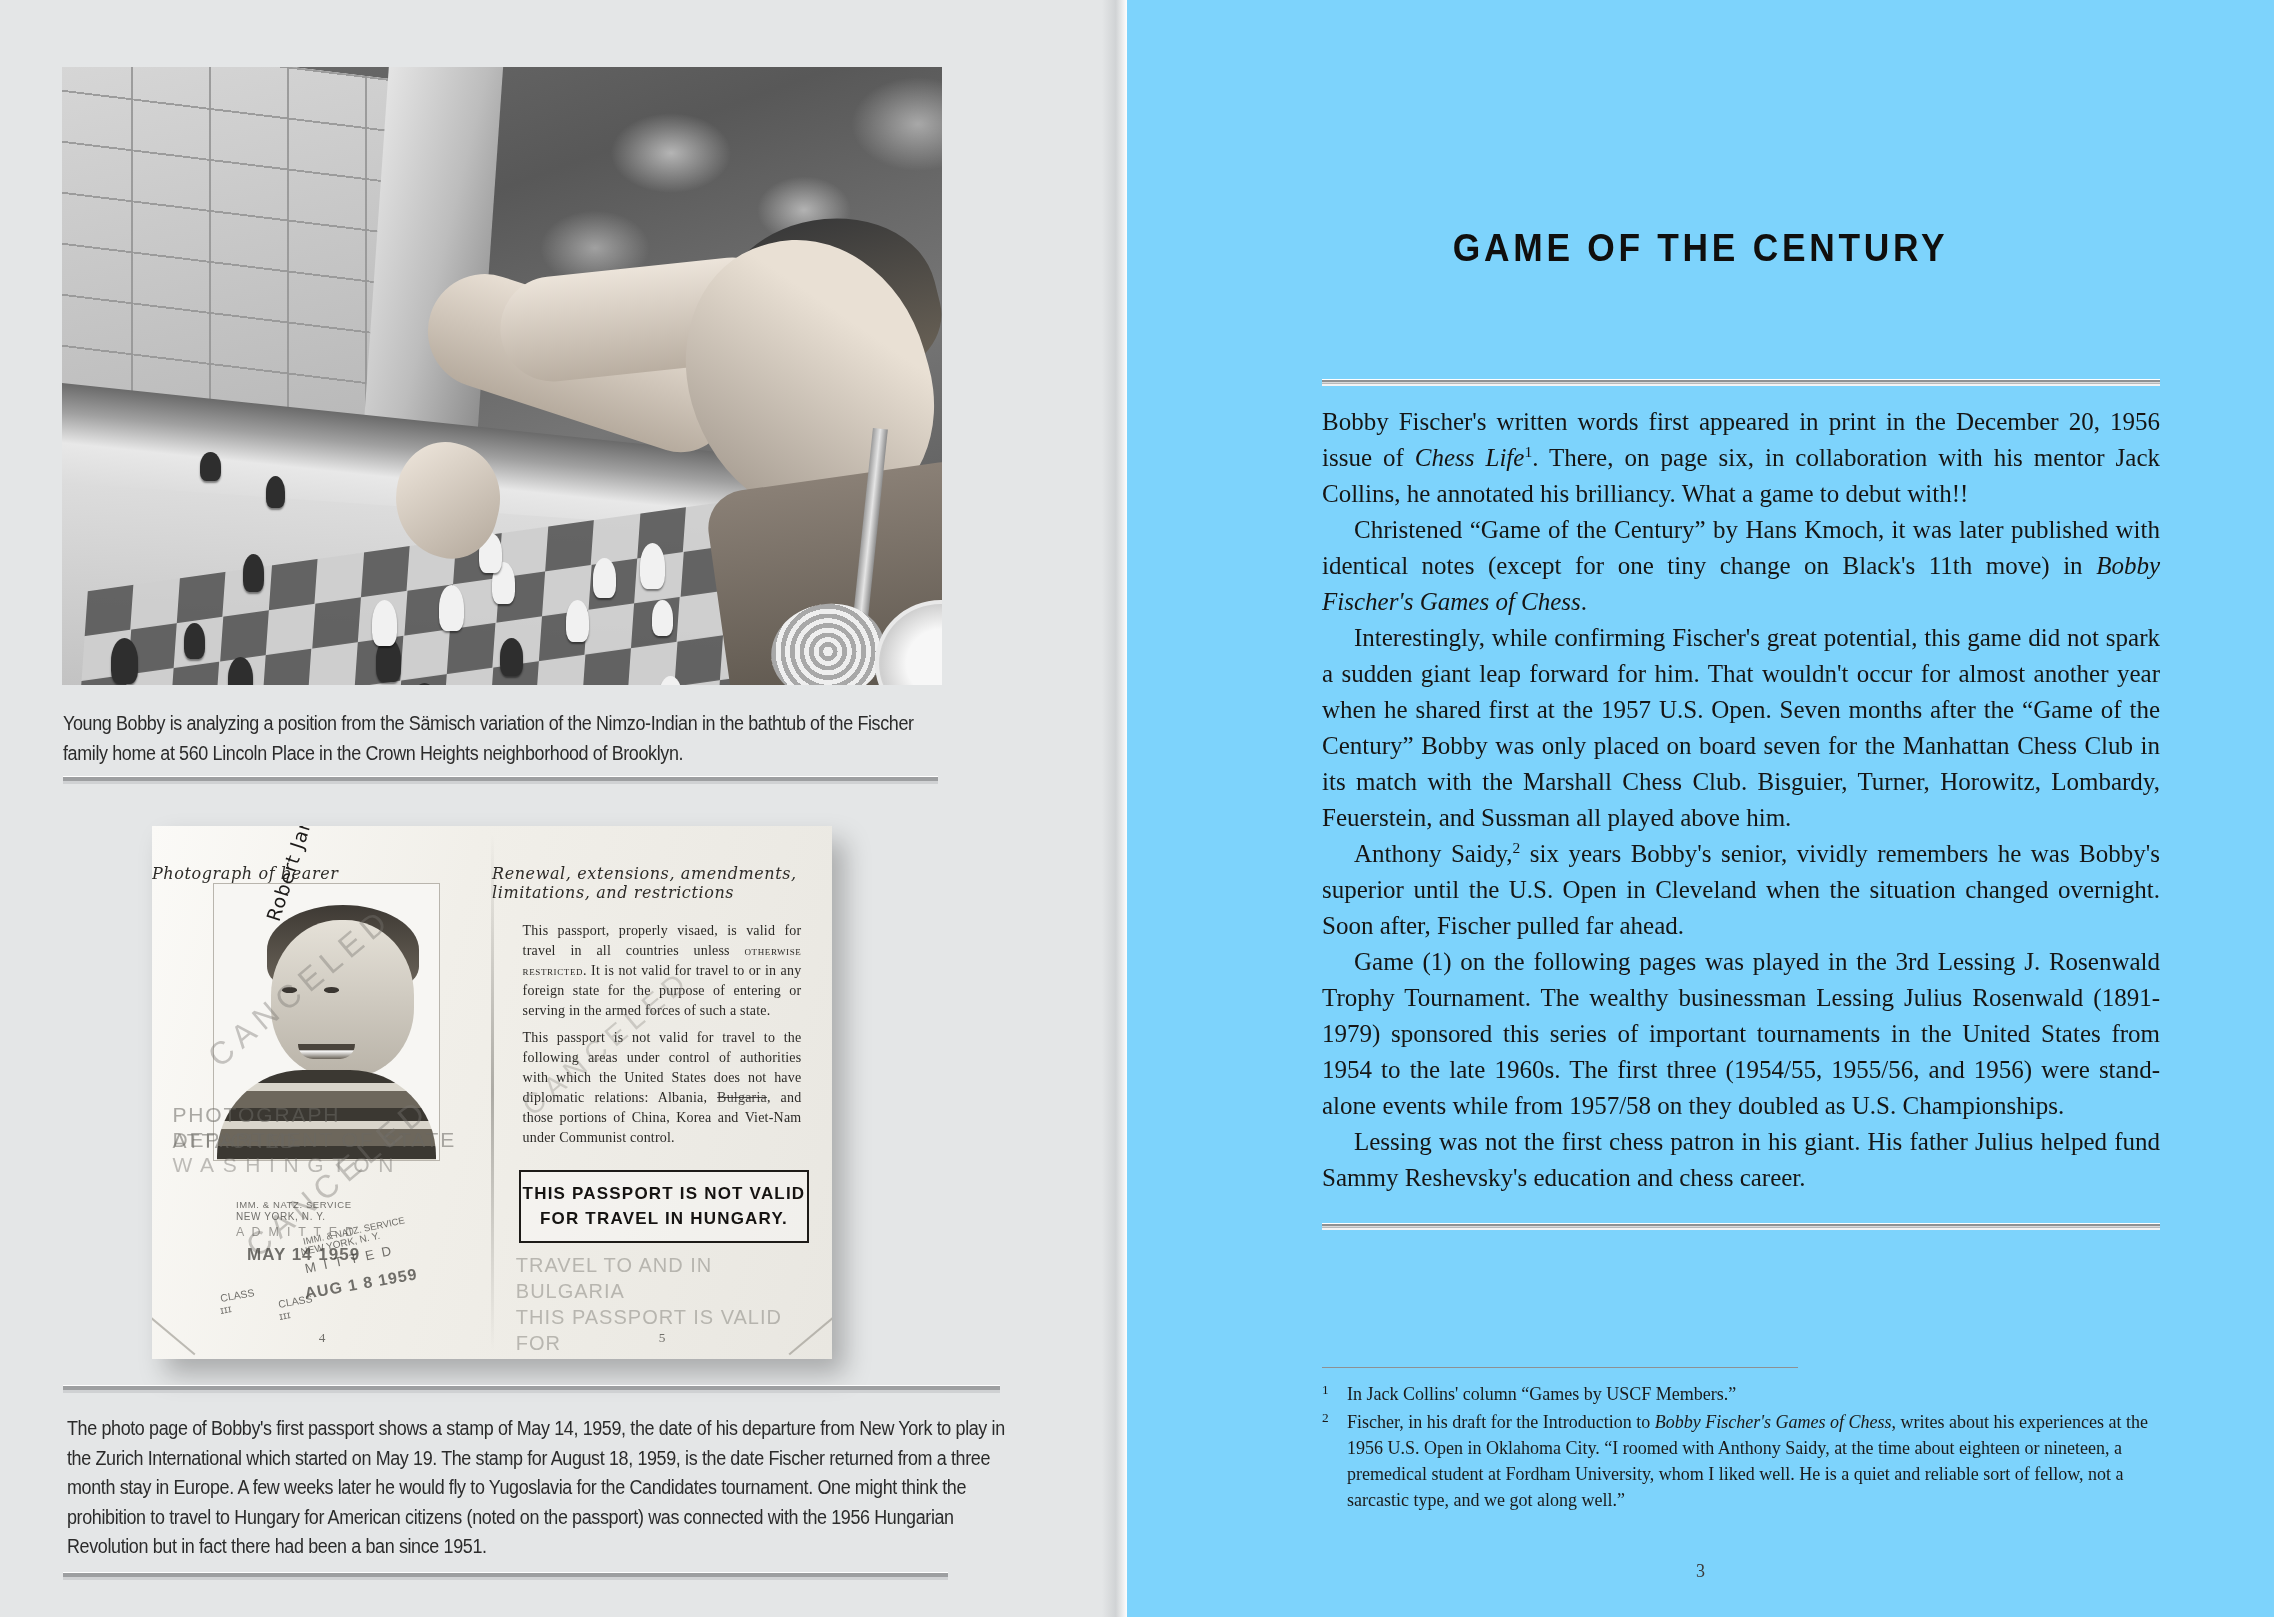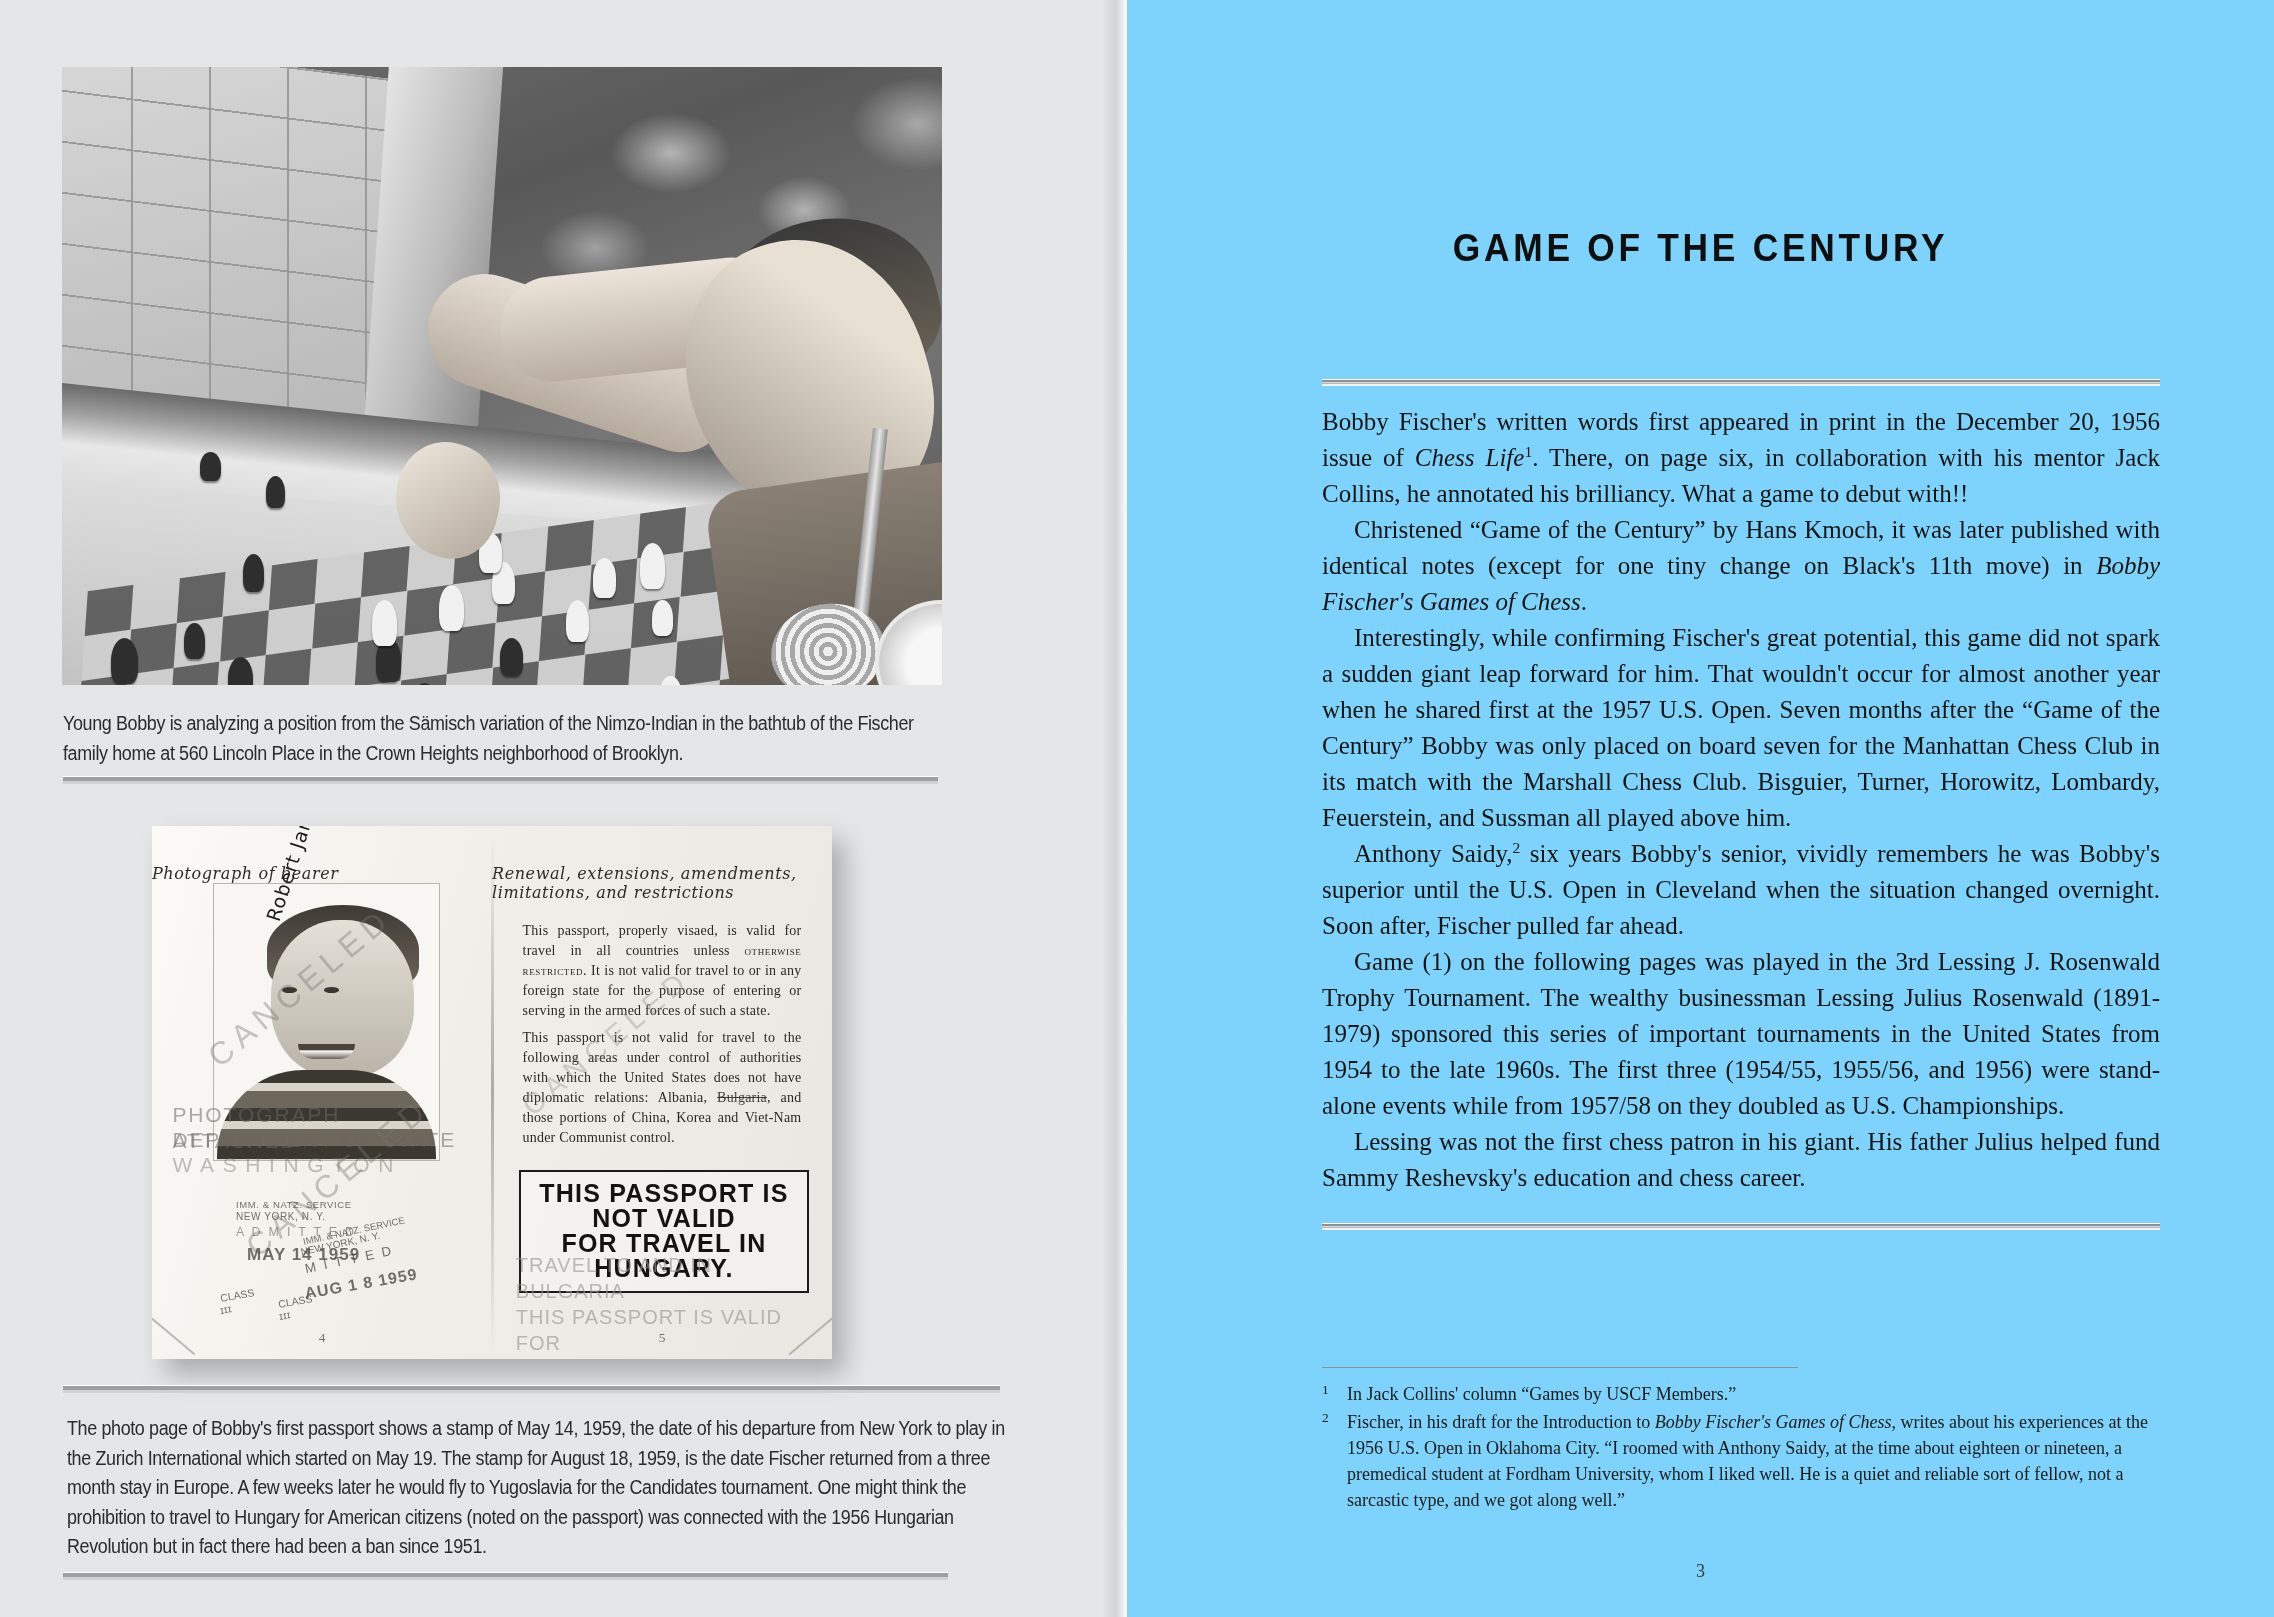--- a/index.html
+++ b/index.html
@@ -347,21 +347,21 @@
   .pp-strike { text-decoration: line-through; color: rgba(40,38,35,0.85); }
   .pp-boxstamp {
     position: absolute;
     left: 8%;
     width: 84%;
     border: 2.9px solid #1d1b18;
     padding: 8.6px 0 10.5px;
     text-align: center;
     font-family: "Liberation Sans", sans-serif;
     font-weight: bold;
-    font-size: 25px;
+    font-size: 17px;
     line-height: 25px;
     letter-spacing: 1.2px;
     color: #151311;
     background: rgba(255,255,255,0.35);
   }
   .pp-ghost {
     position: absolute;
     left: 7%;
     width: 90%;
     font-family: "Liberation Sans", sans-serif;

